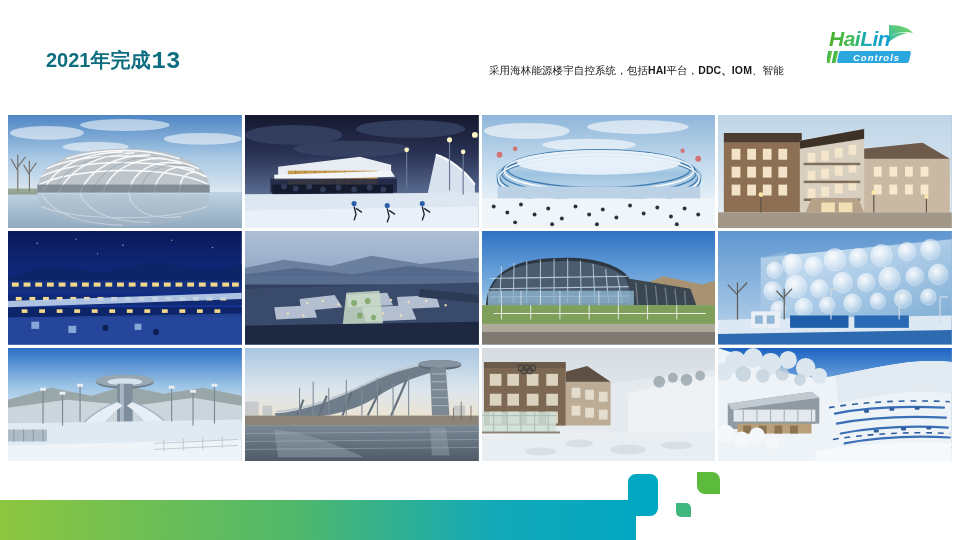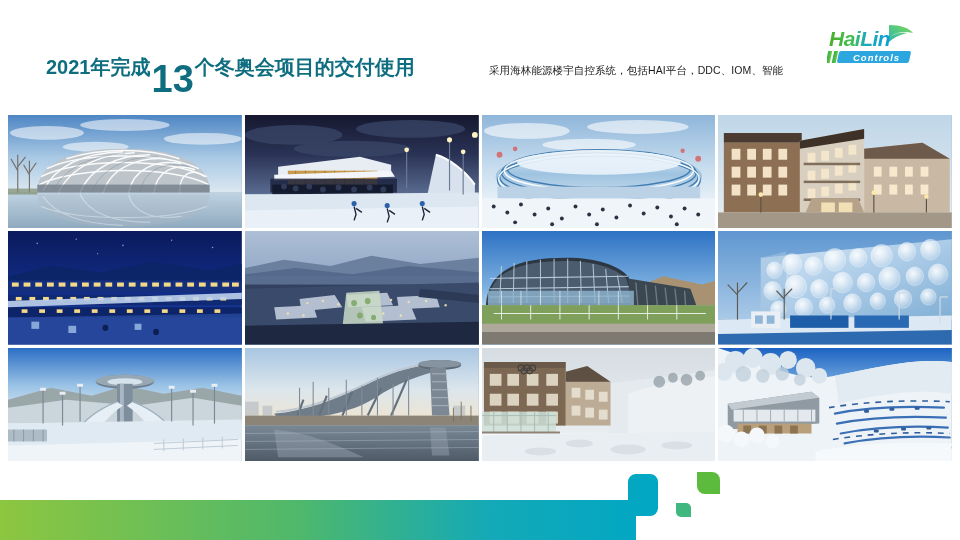--- a/index.html
+++ b/index.html
@@ -17,35 +17,35 @@
     position:absolute;left:46px;top:48px;
     color:#0E6E80;
     font-weight:bold;
     font-size:20px;
     letter-spacing:0px;
     white-space:nowrap;
     line-height:1;
     display:flex;align-items:center;
   }
   #title .big{
-    font-size:38px;
+    font-size:24px;
     font-weight:bold;
     line-height:1;
     padding:0 1px;
-    position:relative;top:12px;
+    position:relative;top:2px;font-family:Liberation Mono, monospace;
   }
 
   #subtext{
     position:absolute;left:489px;top:60px;width:358px;
     color:#1a1a1a;
     font-size:10.5px;
     line-height:21px;
     letter-spacing:0.1px;
   }
-  #subtext .b{font-weight:normal;margin-top:12px;}
+  #subtext .b{font-weight:bold;margin-top:12px;}
 
   
   #logo{position:absolute;left:827px;top:24px;width:100px;height:44px;}
   #logo svg{display:block;}
 
   
   #grid{
     position:absolute;left:8px;top:115px;
     width:944px;height:346px;
     display:grid;
@@ -63,21 +63,20 @@
 </head>
 <body>
 
 <div id="slide">
 
   <div id="header">
 
     <div id="title">
       <span>2021年完成</span>
         <span class="big">13</span>
-        <span>个冬奥会项目的交付使用</span>
     </div>
 
     <div id="subtext">
       <span>采用海林能源楼宇自控系统，包括</span><span class="b">HAI</span><span>平台，</span><span class="b">DDC、IOM</span><span>、智能</span><br>
     </div>
 
     <div id="logo">
       <svg viewBox="0 0 100 44" width="100" height="44">
         <defs>
           <linearGradient id="wordGrad" x1="0" y1="0" x2="1" y2="0">

